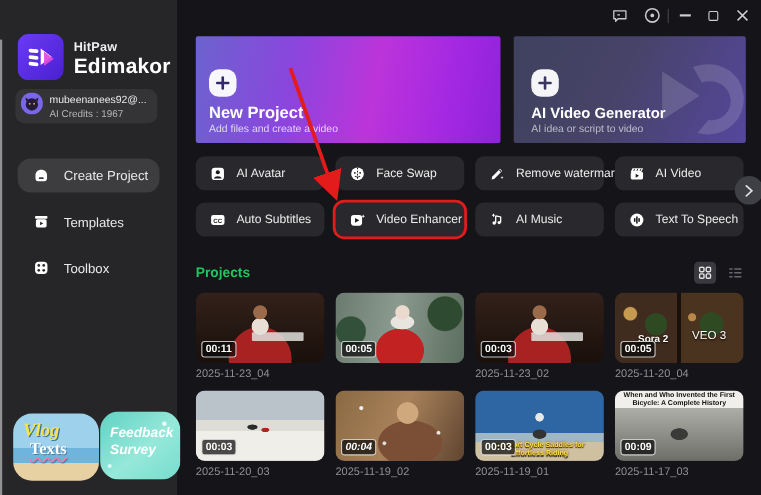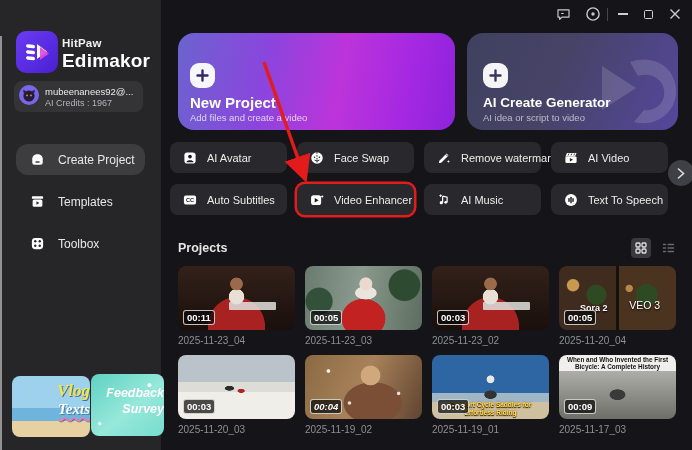--- a/index.html
+++ b/index.html
@@ -5,76 +5,76 @@
   * { margin:0; padding:0; box-sizing:border-box; }
   html,body { background:#000; }
   body { font-family:"Liberation Sans", sans-serif; }
   .app { position:relative; width:692px; height:450px; background:#141419; overflow:hidden; }
 
   
   .edge-strip { position:absolute; left:0; top:36px; bottom:0; width:2px; background:#bfbfbf; opacity:.7; z-index:9; }
 
   
   .sidebar { position:absolute; left:0; top:0; width:161px; height:450px; background:#262628; }
-  .brand { position:absolute; left:16px; top:31px; display:flex; gap:4px; align-items:center; }
+  .brand { position:absolute; left:16px; top:31px; display:flex; gap:9px; align-items:center; }
   .brand-sub { font-size:11.5px; color:#f0f0f0; font-weight:bold; letter-spacing:.2px; }
   .brand-main { font-size:19px; color:#fff; font-weight:bold; letter-spacing:.2px; margin-top:1px; }
   .account { position:absolute; left:14px; top:81px; width:129px; height:31px; background:#343437; border-radius:8px; display:flex; align-items:center; gap:6px; padding-left:5px; cursor:pointer; }
   .acc-email { font-size:9.5px; color:#eaeaea; }
   .acc-credits { font-size:9px; color:#b4b4b8; margin-top:1px; }
   .nav { position:absolute; top:144px; left:0; right:0; }
   .nav-item { width:129px; height:31px; margin:0 16px 11px 16px; border-radius:12px; display:flex; align-items:center; gap:13px; padding-left:13px; color:#e8e8e8; font-size:12px; cursor:pointer; }
   .nav-item.active { background:#3d3d40; }
   .nicon { width:16px; height:16px; display:flex; align-items:center; justify-content:center; }
 
   
-  .promo { position:absolute; border-radius:8px; overflow:hidden; cursor:pointer;text-align:right; }
+  .promo { position:absolute; border-radius:17px; overflow:hidden; cursor:pointer; }
   .promo-vlog { left:12px; top:376px; width:78px; height:61px;
      background:linear-gradient(#9ed2ec 0 52%,#6fb4dc 52% 74%,#e7d0a2 74%); z-index:2; }
   .pv1 { font-family:"Liberation Serif", serif; font-style:italic; font-weight:bold; font-size:17px; color:#f7e34b; text-shadow:1px 1px 0 rgba(40,90,130,.8); margin:5px 0 0 9px; }
-  .pv2 { font-family:"Liberation Serif", serif; font-style:italic; font-weight:bold; font-size:15px; color:#fff; text-shadow:1px 1px 0 rgba(40,90,130,.6); margin:0 0 0 15px; text-decoration:underline; text-decoration-style:wavy; text-decoration-color:#ff74b0; text-underline-offset:2px; }
+  .pv2 { font-family:"Liberation Serif", serif; font-weight:bold; font-size:15px; color:#fff; text-shadow:1px 1px 0 rgba(40,90,130,.6); margin:0 0 0 15px; text-decoration:underline; text-decoration-style:wavy; text-decoration-color:#ff74b0; text-underline-offset:2px; }
   .promo-survey { left:91px; top:374px; width:73px; height:62px;
      background:
        radial-gradient(circle at 80% 18%, rgba(255,255,255,.85) 0 1.5px, transparent 2.5px),
        radial-gradient(circle at 12% 80%, rgba(255,255,255,.8) 0 1.2px, transparent 2.2px),
        linear-gradient(140deg,#5fd2c2,#96e8da 55%,#76ddcd); z-index:1; }
   .ps-line { color:#fff; font-weight:bold; font-style:italic; font-size:12.5px; line-height:1.3; }
   .promo-survey .ps-wrap { padding:11px 0 0 9px; }
 
   
   .titlebar { position:absolute; top:0; right:0; height:28px; display:flex; align-items:center; z-index:8; }
   .tb-btn { display:flex; align-items:center; justify-content:center; cursor:pointer; }
   .tb-div { width:1px; height:13px; background:#46464a; margin:0 10px 0 6px; }
   .min-bar { width:10px; height:1.5px; background:#cfcfcf; }
   .max-box { width:9px; height:9px; border:1.3px solid #cfcfcf; border-radius:1.5px; }
 
   
-  .hero { position:absolute; border-radius:16px; overflow:hidden; cursor:pointer; color:#fff; }
+  .hero { position:absolute; border-radius:2px; overflow:hidden; cursor:pointer; color:#fff; }
   .hero-np { left:178px; top:33px; width:277px; height:97px;
      background:linear-gradient(100deg,#6c63cf 0%,#8b45dd 32%,#bc34da 58%,#a428e2 82%,#8e23da 100%); }
   .hero-ai { left:467px; top:33px; width:211px; height:97px;
      background:linear-gradient(115deg,#3f415e 0%,#474368 45%,#55479c 100%); }
   .plus { position:absolute; left:12px; top:30px; width:25px; height:25px; border-radius:9px; background:rgba(255,255,255,.95); display:flex; align-items:center; justify-content:center; }
   .hero-ai .plus { left:16px; }
   .hero-title { position:absolute; left:12px; top:61px; font-weight:bold; font-size:15px; }
   .hero-sub { position:absolute; left:12px; top:79px; font-size:9.5px; color:rgba(255,255,255,.75); }
   .hero-ai .hero-title { left:16px; font-size:13.5px; top:62px; }
   .hero-ai .hero-sub { left:16px; color:rgba(255,255,255,.62); }
   .ai-mark { position:absolute; right:-6px; bottom:-8px; opacity:.14; }
 
   
-  .feature-grid { position:absolute; left:170px; top:142px; display:grid; grid-template-columns:repeat(4,117px); column-gap:10px; row-gap:11px; }
+  .feature-grid { position:absolute; left:178px; top:142px; display:grid; grid-template-columns:repeat(4,117px); column-gap:10px; row-gap:11px; }
   .feature-btn { height:31px; background:#29292d; border-radius:8px; display:flex; align-items:center; gap:8px; padding-left:11px; color:#ececec; font-size:11px; cursor:pointer; white-space:nowrap; }
   .feature-btn.highlighted { box-shadow:0 0 0 2.5px #e11c1c; }
   .ficon { width:18px; height:18px; display:flex; align-items:center; justify-content:center; flex:none; }
   .chev { position:absolute; left:668px; top:160px; width:26px; height:26px; border-radius:50%; background:#3f3f46; display:flex; align-items:center; justify-content:center; cursor:pointer; z-index:3; }
 
   
   .proj-head { position:absolute; left:178px; top:238px; width:500px; display:flex; justify-content:space-between; align-items:center; }
-  .proj-title { color:#e5e5e5; font-weight:bold; font-size:12.5px; }
+  .proj-title { color:#22c55e; font-weight:bold; font-size:12.5px; }
   .view-toggles { display:flex; gap:7px; align-items:center; }
   .vt { width:20px; height:20px; border-radius:4px; display:flex; align-items:center; justify-content:center; cursor:pointer; }
   .vt.active { background:#39393f; }
 
   .project-grid { position:absolute; left:178px; top:266px; display:grid; grid-template-columns:repeat(4,117px); column-gap:10px; row-gap:9px; }
   .project-card { cursor:pointer; }
   .thumb { position:relative; width:117px; height:64px; border-radius:8px; overflow:hidden; }
   .pname { font-size:10px; color:#8f9094; margin-top:5px; }
   .dur { position:absolute; left:5px; bottom:5px; background:rgba(10,10,10,.72); border:1px solid rgba(255,255,255,.75); border-radius:3px; color:#fff; font-size:9.5px; font-weight:bold; padding:0 3px; line-height:13px; }
 
@@ -259,21 +259,21 @@
       <svg width="100" height="86" viewBox="0 0 100 86">
           <path d="M18 18l34 22-34 22z" fill="#fff"></path>
           <path d="M46 14c22-8 44 4 46 26 2 24-20 40-42 34l10-12c12 2 22-8 20-20-2-12-14-18-26-14z" fill="#fff"></path>
         </svg>
     </span>
     <span class="plus">
       <svg width="13" height="13" viewBox="0 0 13 13">
           <path d="M6.5 1.5v10M1.5 6.5h10" stroke="#3a3560" stroke-width="2.4" stroke-linecap="round"></path>
         </svg>
     </span>
-    <div class="hero-title">AI Create Generator</div>
+    <div class="hero-title">AI Video Generator</div>
     <div class="hero-sub">AI idea or script to video</div>
   </div>
 
   <div class="feature-grid" id="feature-grid">
       <div class="feature-btn">
         <span class="ficon">
           <svg width="16" height="16" viewBox="0 0 20 20">
             <rect x="3" y="3" width="14" height="14" rx="3.5" fill="#fff"></rect>
             <circle cx="10" cy="8.2" r="2.3" fill="#1c1c20"></circle>
             <path d="M5.6 15.2c.6-3.2 8.2-3.2 8.8 0z" fill="#1c1c20"></path>
@@ -400,21 +400,20 @@
       <div class="project-card">
         <div class="thumb t-santa-studio">
           <span class="dur">00:11</span>
         </div>
         <div class="pname">2025-11-23_04</div>
       </div>
       <div class="project-card">
         <div class="thumb t-santa-snow">
           <span class="dur">00:05</span>
         </div>
-        <div class="pname">2025-11-23_03</div>
       </div>
       <div class="project-card">
         <div class="thumb t-santa-studio2">
           <span class="dur">00:03</span>
         </div>
         <div class="pname">2025-11-23_02</div>
       </div>
       <div class="project-card">
         <div class="thumb t-sora-veo">
           <span class="ov-sora">Sora 2</span>

